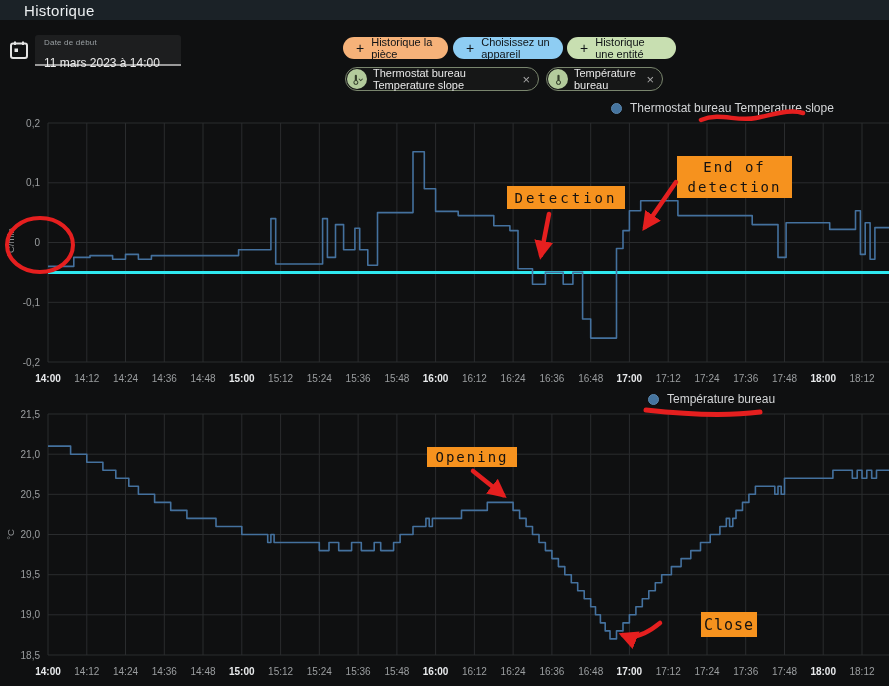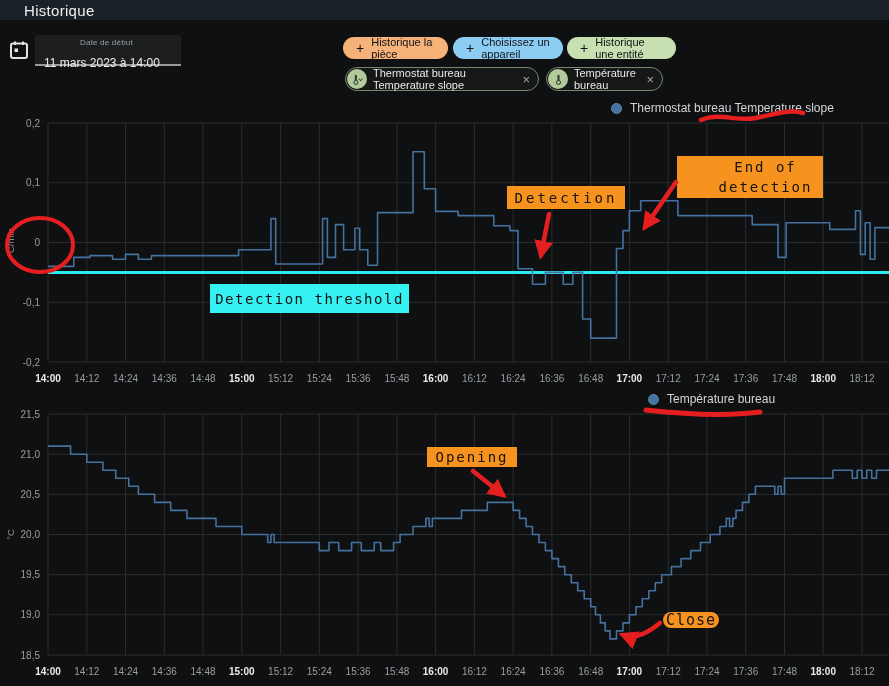--- a/index.html
+++ b/index.html
@@ -7,21 +7,21 @@
           font-family:"Liberation Sans",sans-serif;-webkit-font-smoothing:antialiased;}
   
   .app-header{position:absolute;left:0;top:0;width:889px;height:20px;background:#1b2227;
               display:flex;align-items:center;padding-left:24px;box-sizing:border-box;}
   .app-header .title{color:#eceff1;font-size:15px;font-weight:500;letter-spacing:.3px;}
   
   .cal-btn{position:absolute;left:8px;top:39px;width:22px;height:22px;cursor:pointer;}
   .date-field{position:absolute;top:35px;width:146px;height:31px;background:#1d1e1f;
               border-bottom:2px solid #9a9a9a;box-sizing:border-box;padding:3px 0 0 9px;cursor:pointer;
               border-radius:3px 3px 0 0;}
-  .date-field .flabel{font-size:8px;color:#9aa0a3;letter-spacing:.2px;margin-left:36px;}
+  .date-field .flabel{font-size:8px;color:#9aa0a3;letter-spacing:.2px;}
   .date-field .fvalue{font-size:12px;color:#ededed;font-weight:500;margin-top:9px;}
   #start-date{left:35px;} #end-date{left:190px;}
   .chip{position:absolute;top:37px;height:22px;border-radius:12px;display:flex;align-items:center;
         gap:7px;padding:0 13px;box-sizing:border-box;font-size:11px;font-weight:500;color:#101417;cursor:pointer;}
   .chip .plus{font-size:14px;font-weight:400;line-height:1;margin-top:-1px;}
   #chip-area{left:343px;width:105px;background:#f6b279;}
   #chip-device{left:453px;width:110px;background:#8ecdf3;}
   #chip-entity{left:567px;width:109px;background:#c8dfb1;}
   .entity-chip{position:absolute;top:67px;height:24px;border:1px solid #79856d;border-radius:13px;
                background:#161717;display:flex;align-items:center;gap:6px;padding:0 8px 0 1px;
@@ -40,24 +40,24 @@
   
   svg.layer{position:absolute;left:0;top:0;width:889px;height:686px;}
   svg text{font-family:"Liberation Sans",sans-serif;}
   
   .ann{position:absolute;display:flex;align-items:center;justify-content:center;text-align:center;
        font-family:"DejaVu Sans Mono","Liberation Mono",monospace;color:#151210;z-index:5;
        white-space:pre-line;}
   .ann.orange{background:#f6921e;}
   .ann.cyan{background:#35f1f1;}
   #ann-detection{left:507px;top:186px;width:118px;height:23px;font-size:14px;letter-spacing:3px;}
-  #ann-end{left:677px;top:156px;width:115px;height:42px;font-size:14px;letter-spacing:2px;line-height:1.45;padding-left:31px;}
+  #ann-end{left:677px;top:156px;width:115px;height:42px;font-size:14px;letter-spacing:2px;line-height:1.45;}
   #ann-threshold{left:210px;top:284px;width:199px;height:29px;font-size:14px;letter-spacing:1.5px;}
   #ann-opening{left:427px;top:447px;width:90px;height:20px;font-size:14px;letter-spacing:2px;}
-  #ann-close{left:663px;top:612px;width:56px;height:16px;font-size:15px;letter-spacing:1px;border-radius:9px;}
+  #ann-close{left:701px;top:612px;width:56px;height:25px;font-size:15px;letter-spacing:1px;}
   #red-overlay{z-index:6;pointer-events:none;}
 </style>
 </head>
 <body>
 
 <div class="screen">
 
   <div class="app-header">
     <div class="title">Historique</div>
   </div>
@@ -241,21 +241,20 @@
         <text x="40" y="618.3" text-anchor="end" font-size="10" fill="#9b9ea0">19,0</text>
         <text x="40" y="658.5" text-anchor="end" font-size="10" fill="#9b9ea0">18,5</text>
         <text x="14" y="534.5" text-anchor="middle" font-size="9.5" fill="#8f9294" transform="rotate(-90 14 534.5)">°C</text>
         <path d="M 48.0 446.1 H 70.6 V 454.2 H 86.8 V 462.2 H 102.9 V 470.2 H 115.8 V 478.3 H 128.8 V 486.3 H 138.4 V 494.3 H 154.6 V 502.4 H 170.7 V 510.4 H 186.9 V 518.4 H 216.0 V 526.5 H 241.8 V 534.5 H 267.7 V 542.5 H 270.9 V 534.5 H 274.1 V 542.5 H 319.3 V 550.6 H 329.0 V 542.5 H 338.7 V 550.6 H 351.6 V 542.5 H 361.3 V 550.6 H 374.2 V 542.5 H 380.7 V 550.6 H 393.6 V 542.5 H 400.1 V 534.5 H 413.0 V 526.5 H 425.9 V 518.4 H 429.2 V 526.5 H 432.4 V 518.4 H 461.5 V 510.4 H 487.3 V 502.4 H 513.1 V 510.4 H 519.6 V 518.4 H 526.1 V 526.5 H 532.5 V 534.5 H 539.0 V 542.5 H 545.4 V 550.6 H 551.9 V 558.6 H 558.4 V 566.6 H 564.8 V 574.7 H 571.3 V 582.7 H 577.7 V 590.7 H 584.2 V 598.8 H 590.7 V 606.8 H 595.5 V 614.8 H 600.4 V 622.9 H 605.2 V 630.9 H 610.0 V 638.9 H 616.5 V 630.9 H 623.0 V 622.9 H 629.4 V 614.8 H 635.9 V 606.8 H 642.3 V 598.8 H 648.8 V 590.7 H 655.3 V 582.7 H 661.7 V 574.7 H 671.4 V 566.6 H 681.1 V 558.6 H 690.8 V 550.6 H 700.5 V 542.5 H 710.2 V 534.5 H 719.9 V 526.5 H 726.3 V 518.4 H 729.6 V 526.5 H 732.8 V 518.4 H 736.0 V 510.4 H 742.5 V 502.4 H 748.9 V 494.3 H 755.4 V 486.3 H 774.8 V 494.3 H 778.0 V 486.3 H 781.2 V 494.3 H 784.5 V 478.3 H 832.9 V 470.2 H 852.3 V 478.3 H 857.2 V 470.2 H 862.0 V 478.3 H 866.8 V 470.2 H 871.7 V 478.3 H 876.5 V 470.2 H 889" fill="none" stroke="#44719e" stroke-width="1.6" stroke-linejoin="round"></path>
       </g>
     </svg>
 
   <div class="ann orange" id="ann-detection">Detection</div>
   <div class="ann orange" id="ann-end">End of
 detection</div>
-  <div class="ann cyan" id="ann-threshold">Detection threshold</div>
   <div class="ann orange" id="ann-opening">Opening</div>
   <div class="ann orange" id="ann-close">Close</div>
 
   <svg class="layer" id="red-overlay" viewBox="0 0 889 686">
     <defs>
       <marker id="ah" viewBox="0 0 10 10" refX="7.5" refY="5" markerWidth="4.2" markerHeight="4.2" orient="auto-start-reverse">
         <path d="M0,0 L10,5 L0,10 z" fill="#e51f1f"></path>
       </marker>
     </defs>
     <g stroke="#e51f1f" fill="none" stroke-linecap="round">

